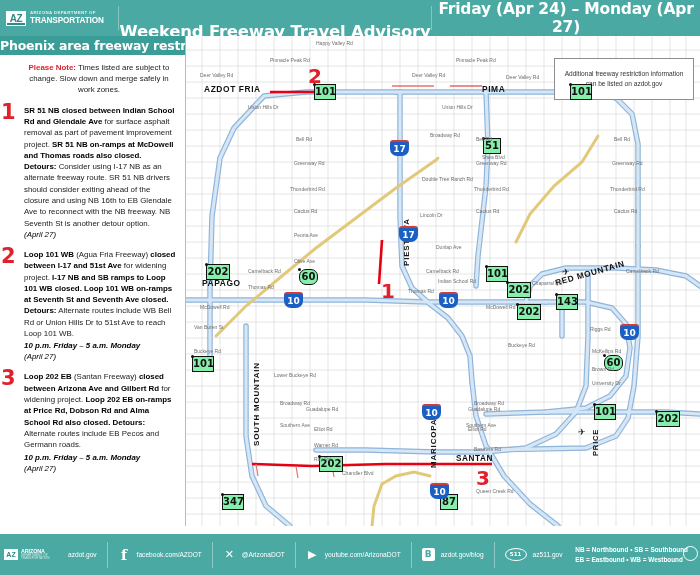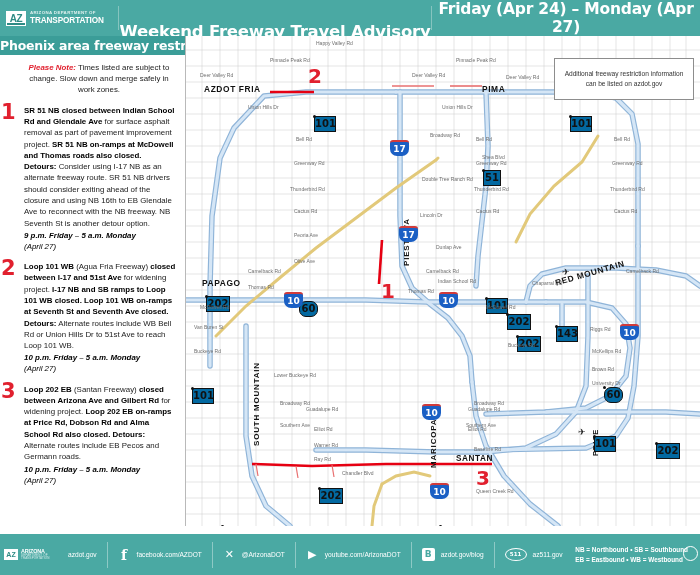--- a/index.html
+++ b/index.html
@@ -64,21 +64,21 @@
     font-family: "DejaVu Sans", sans-serif;
     padding-left: 0; margin-left: -26px; padding-left: 26px;
     white-space: nowrap; overflow: hidden;
     letter-spacing: -0.2px;
   }
   .sb-body { position: relative; padding: 7px 9px 0 24px; }
   .note {
     text-align: center; font-size: 7.9px; color: #222;
     line-height: 1.42; padding: 0 2px 0 0; margin-bottom: 9px;
   }
-  .note b { color: #e1202e; font-weight: bold; font-style: italic; }
+  .note b { color: #e1202e; font-weight: bold; }
 
   .item { position: relative; margin-bottom: 9px; }
   .item-num {
     position: absolute; left: -23px; top: -3px;
     font-size: 21px; font-weight: bold; color: #e1202e;
     font-family: "DejaVu Sans", sans-serif; line-height: 1;
   }
   .item-txt {
     font-size: 7.9px; line-height: 1.43; color: #1a1a1a; text-align: left;
   }
@@ -103,24 +103,23 @@
     padding: 2px 6px;
   }
 
   
   .mlabel { position: absolute; font-size: 5px; color: #6f6f6f; white-space: nowrap; }
   .region {
     position: absolute; font-weight: bold; color: #111;
     font-family: "Liberation Sans", sans-serif; white-space: nowrap;
   }
   .shield {
-    position: absolute; background: #0369a1; border: 1.2px solid #111;
+    position: absolute; background: #86efac; border: 1.2px solid #111;
     color: #111; font-weight: bold; text-align: center;
     font-family: "DejaVu Sans", sans-serif;
-    margin-top: 32px;
   }
   .shield::before {
     content: ""; position: absolute; left: -2.5px; top: -2.5px;
     width: 3px; height: 3px; background: #111; border-radius: 50%;
   }
   .ishield {
     position: absolute; color: #ffffff; font-weight: bold; text-align: center;
     font-family: "DejaVu Sans", sans-serif;
     background: #1a5fc4;
     border-radius: 3px 3px 7px 7px;
@@ -205,21 +204,20 @@
     <div class="sb-title">Phoenix area freeway restrictions:</div>
     <div class="sb-body">
 
       <div class="note">
         <b>Please Note:</b><span> Times listed are subject to change. Slow down and merge safely in work zones.</span>
       </div>
 
       <div class="item">
         <div class="item-num">1</div>
         <div class="item-txt"><b>SR 51 NB closed between Indian School Rd and Glendale Ave</b><span> for surface asphalt removal as part of pavement improvement project. </span><b>SR 51 NB on-ramps at McDowell and Thomas roads also closed.</b><b> Detours:</b><span> Consider using I-17 NB as an alternate freeway route. SR 51 NB drivers should consider exiting ahead of the closure and using NB 16th to EB Glendale Ave to reconnect with the NB freeway. NB Seventh St is another detour option.</span></div>
-        <div class="item-time">9 p.m. Friday – 5 a.m. Monday</div>
         <div class="item-date">(April 27)</div>
       </div>
 
       <div class="item">
         <div class="item-num">2</div>
         <div class="item-txt"><b>Loop 101 WB</b><span> (Agua Fria Freeway) </span><b>closed between I-17 and 51st Ave</b><span> for widening project. </span><b>I-17 NB and SB ramps to Loop 101 WB closed. Loop 101 WB on-ramps at Seventh St and Seventh Ave closed.</b><b> Detours:</b><span> Alternate routes include WB Bell Rd or Union Hills Dr to 51st Ave to reach Loop 101 WB.</span></div>
         <div class="item-time">10 p.m. Friday – 5 a.m. Monday</div>
         <div class="item-date">(April 27)</div>
       </div>
 

